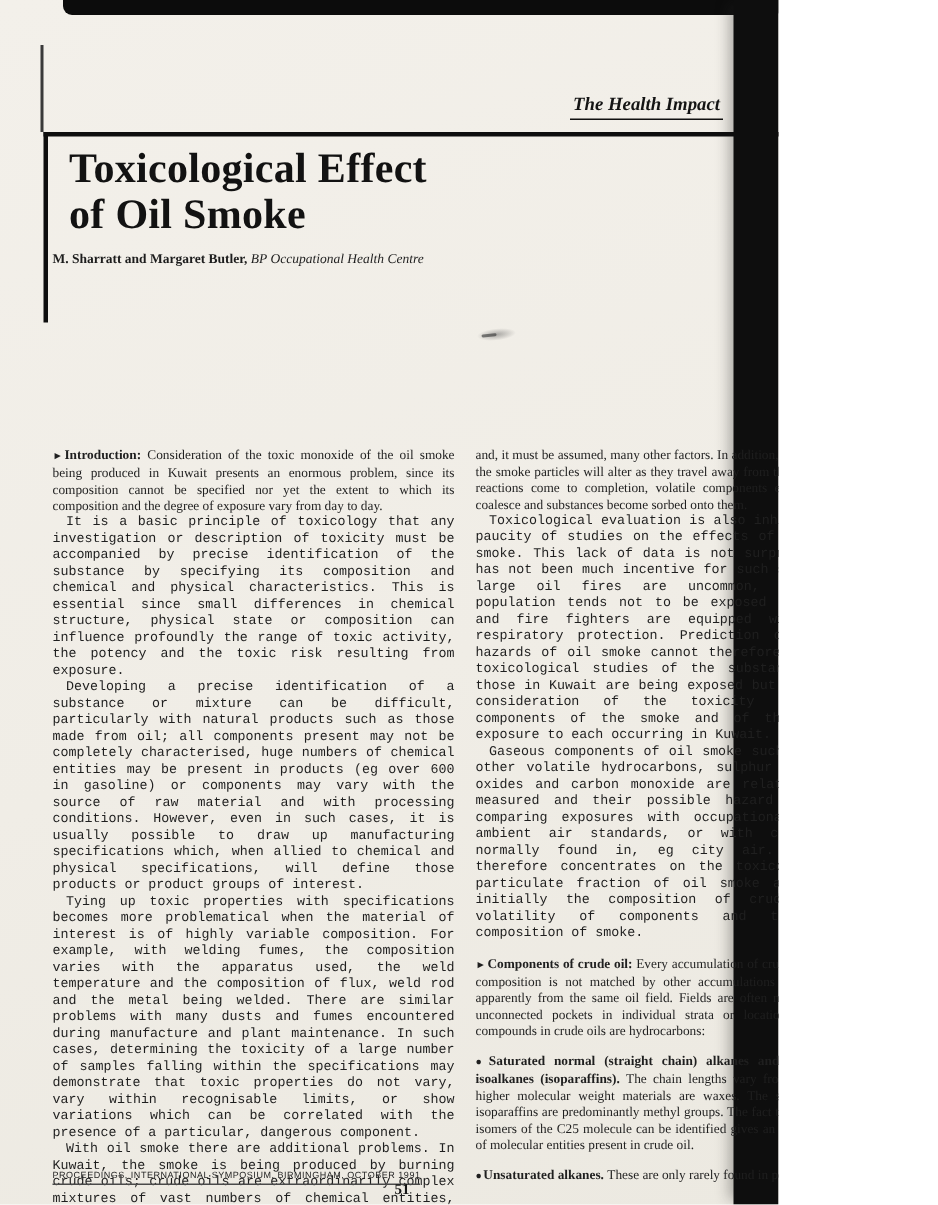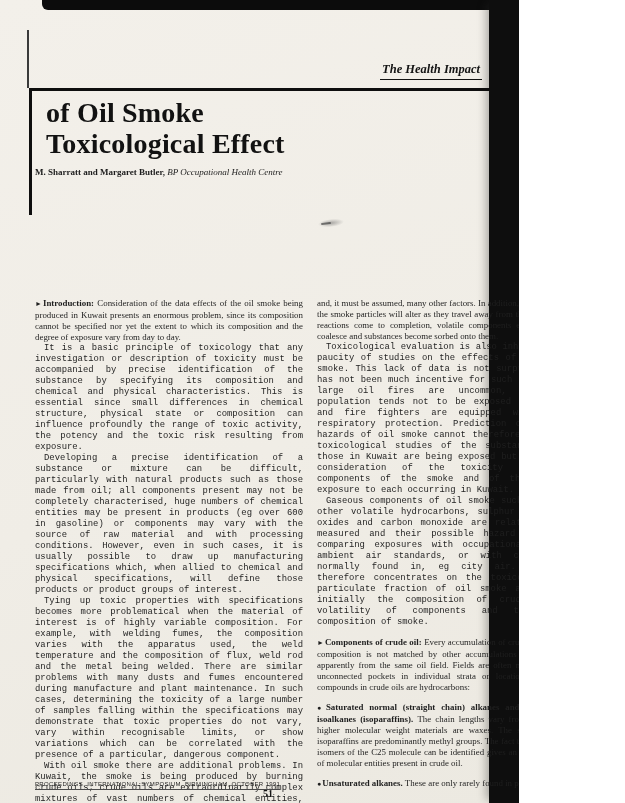--- a/index.html
+++ b/index.html
@@ -126,32 +126,32 @@
   <div class="ink-blob"></div>
   <div class="smudge">
       <div class="dash"></div>
     </div>
 
   <div class="header-tag">The Health Impact</div>
 
   <div class="title-rule-left"></div>
   <div class="title-block">
     <h1 class="title">
+      <div>Toxicological Effect</div>
       <div>of Oil Smoke</div>
-      <div>Toxicological Effect</div>
     </h1>
     <div class="byline">
       <span class="names">M. Sharratt and Margaret Butler,</span>
       <span class="affil">BP Occupational Health Centre</span>
     </div>
   </div>
 
   <div class="body-cols">
     <div class="col left">
-      <p class="para"><span class="marker">►</span><b class="lead">Introduction: </b><span>Consideration of the data effects of the oil smoke being produced in Kuwait presents an enormous problem, since its composition cannot be specified nor yet the extent to which its composition and the degree of exposure vary from day to day.</span></p>
+      <p class="para"><span class="marker">►</span><b class="lead">Introduction: </b><span>Consideration of the toxic monoxide of the oil smoke being produced in Kuwait presents an enormous problem, since its composition cannot be specified nor yet the extent to which its composition and the degree of exposure vary from day to day.</span></p>
       <p class="para indent"><span>It is a basic principle of toxicology that any investigation or description of toxicity must be accompanied by precise identification of the substance by specifying its composition and chemical and physical characteristics. This is essential since small differences in chemical structure, physical state or composition can influence profoundly the range of toxic activity, the potency and the toxic risk resulting from exposure.</span></p>
       <p class="para indent"><span>Developing a precise identification of a substance or mixture can be difficult, particularly with natural products such as those made from oil; all components present may not be completely characterised, huge numbers of chemical entities may be present in products (eg over 600 in gasoline) or components may vary with the source of raw material and with processing conditions. However, even in such cases, it is usually possible to draw up manufacturing specifications which, when allied to chemical and physical specifications, will define those products or product groups of interest.</span></p>
       <p class="para indent"><span>Tying up toxic properties with specifications becomes more problematical when the material of interest is of highly variable composition. For example, with welding fumes, the composition varies with the apparatus used, the weld temperature and the composition of flux, weld rod and the metal being welded. There are similar problems with many dusts and fumes encountered during manufacture and plant maintenance. In such cases, determining the toxicity of a large number of samples falling within the specifications may demonstrate that toxic properties do not vary, vary within recognisable limits, or show variations which can be correlated with the presence of a particular, dangerous component.</span></p>
       <p class="para indent"><span>With oil smoke there are additional problems. In Kuwait, the smoke is being produced by burning crude oils; crude oils are extraordinarily complex mixtures of vast numbers of chemical entities, some of them not yet fully characterised. The oils are of variable composition, even when from the same field, and will produce smoke, fumes, vapours and gases the composition of which depend on oxygen availability, temperature of burning</span></p>
     </div>
     <div class="col right">
       <p class="para"><span>and, it must be assumed, many other factors. In addition, the composition of the smoke particles will alter as they travel away from the fire, as chemical reactions come to completion, volatile components evaporate, particles coalesce and substances become sorbed onto them.</span></p>
       <p class="para indent"><span>Toxicological evaluation is also inhibited by the paucity of studies on the effects of inhaling oil smoke. This lack of data is not surprising; there has not been much incentive for such studies since large oil fires are uncommon, the general population tends not to be exposed to the smoke and fire fighters are equipped with adequate respiratory protection. Prediction of the toxic hazards of oil smoke cannot therefore be based on toxicological studies of the substance to which those in Kuwait are being exposed but must rely on consideration of the toxicity of possible components of the smoke and of the levels of exposure to each occurring in Kuwait.</span></p>
       <p class="para indent"><span>Gaseous components of oil smoke such as benzene, other volatile hydrocarbons, sulphur and nitrogen oxides and carbon monoxide are relatively easily measured and their possible hazard assessed by comparing exposures with occupational health or ambient air standards, or with concentrations normally found in, eg city air. This paper therefore concentrates on the toxicology of the particulate fraction of oil smoke and considers initially the composition of crude oil, the volatility of components and the probable composition of smoke.</span></p>
       <p class="para gap"><span class="marker">►</span><b class="lead">Components of crude oil: </b><span>Every accumulation of crude oil is unique; its composition is not matched by other accumulations even if these are apparently from the same oil field. Fields are often made up of several unconnected pockets in individual strata or locations¹. The bulk of compounds in crude oils are hydrocarbons:</span></p>

